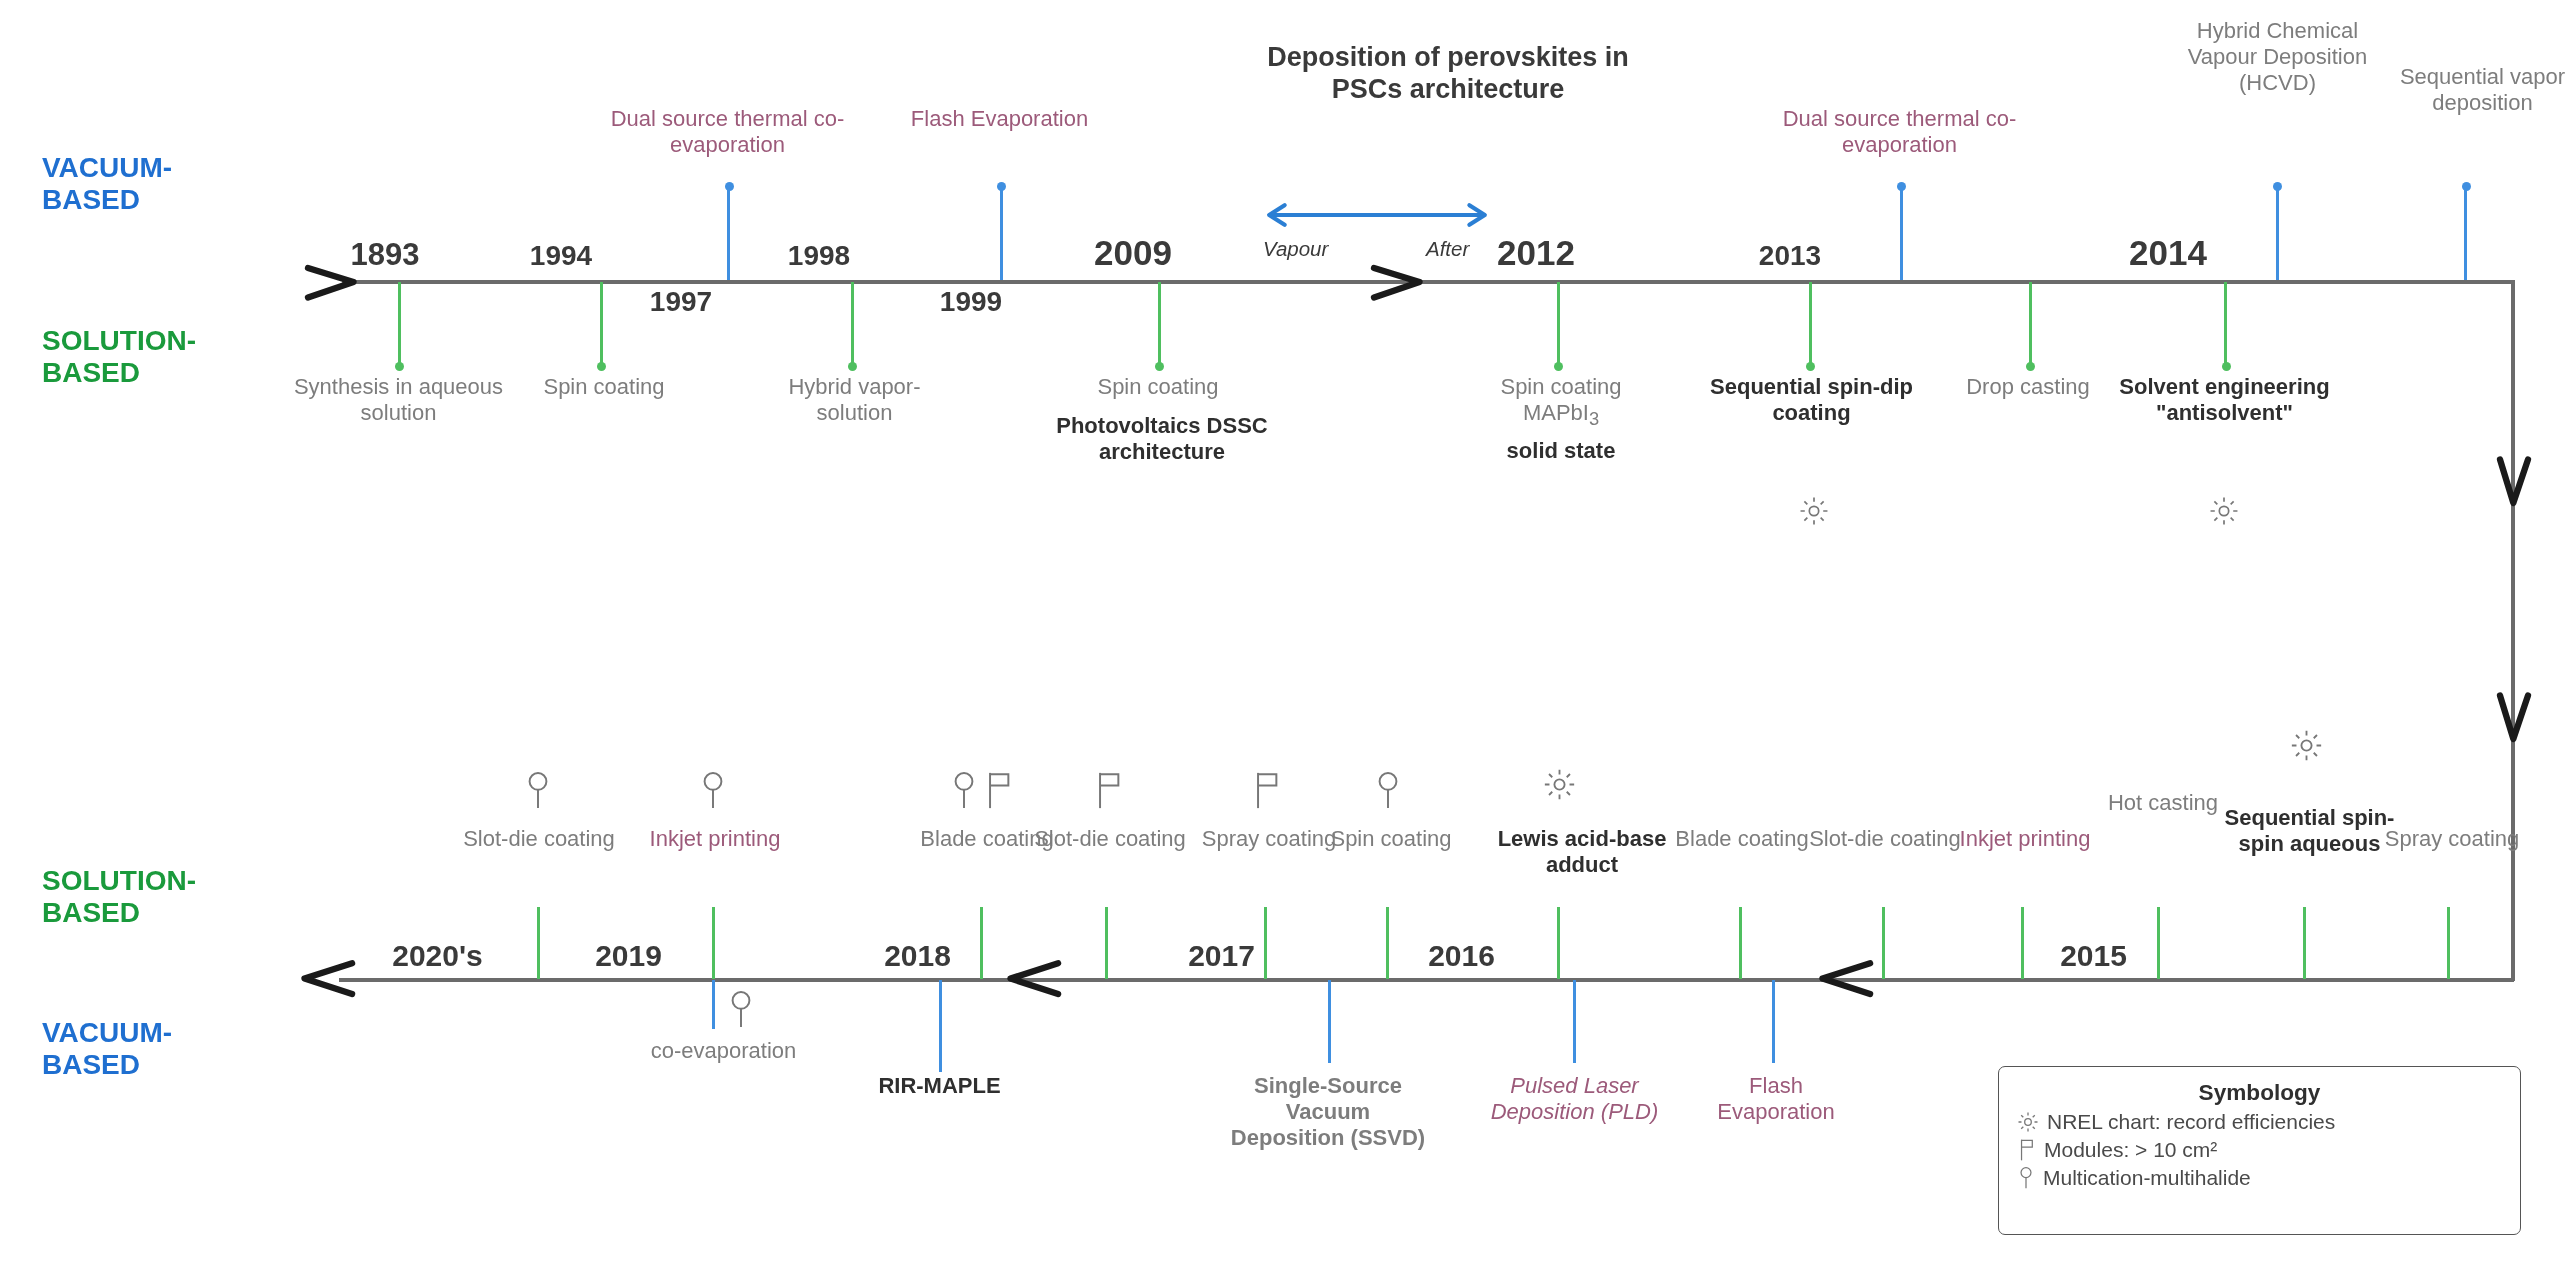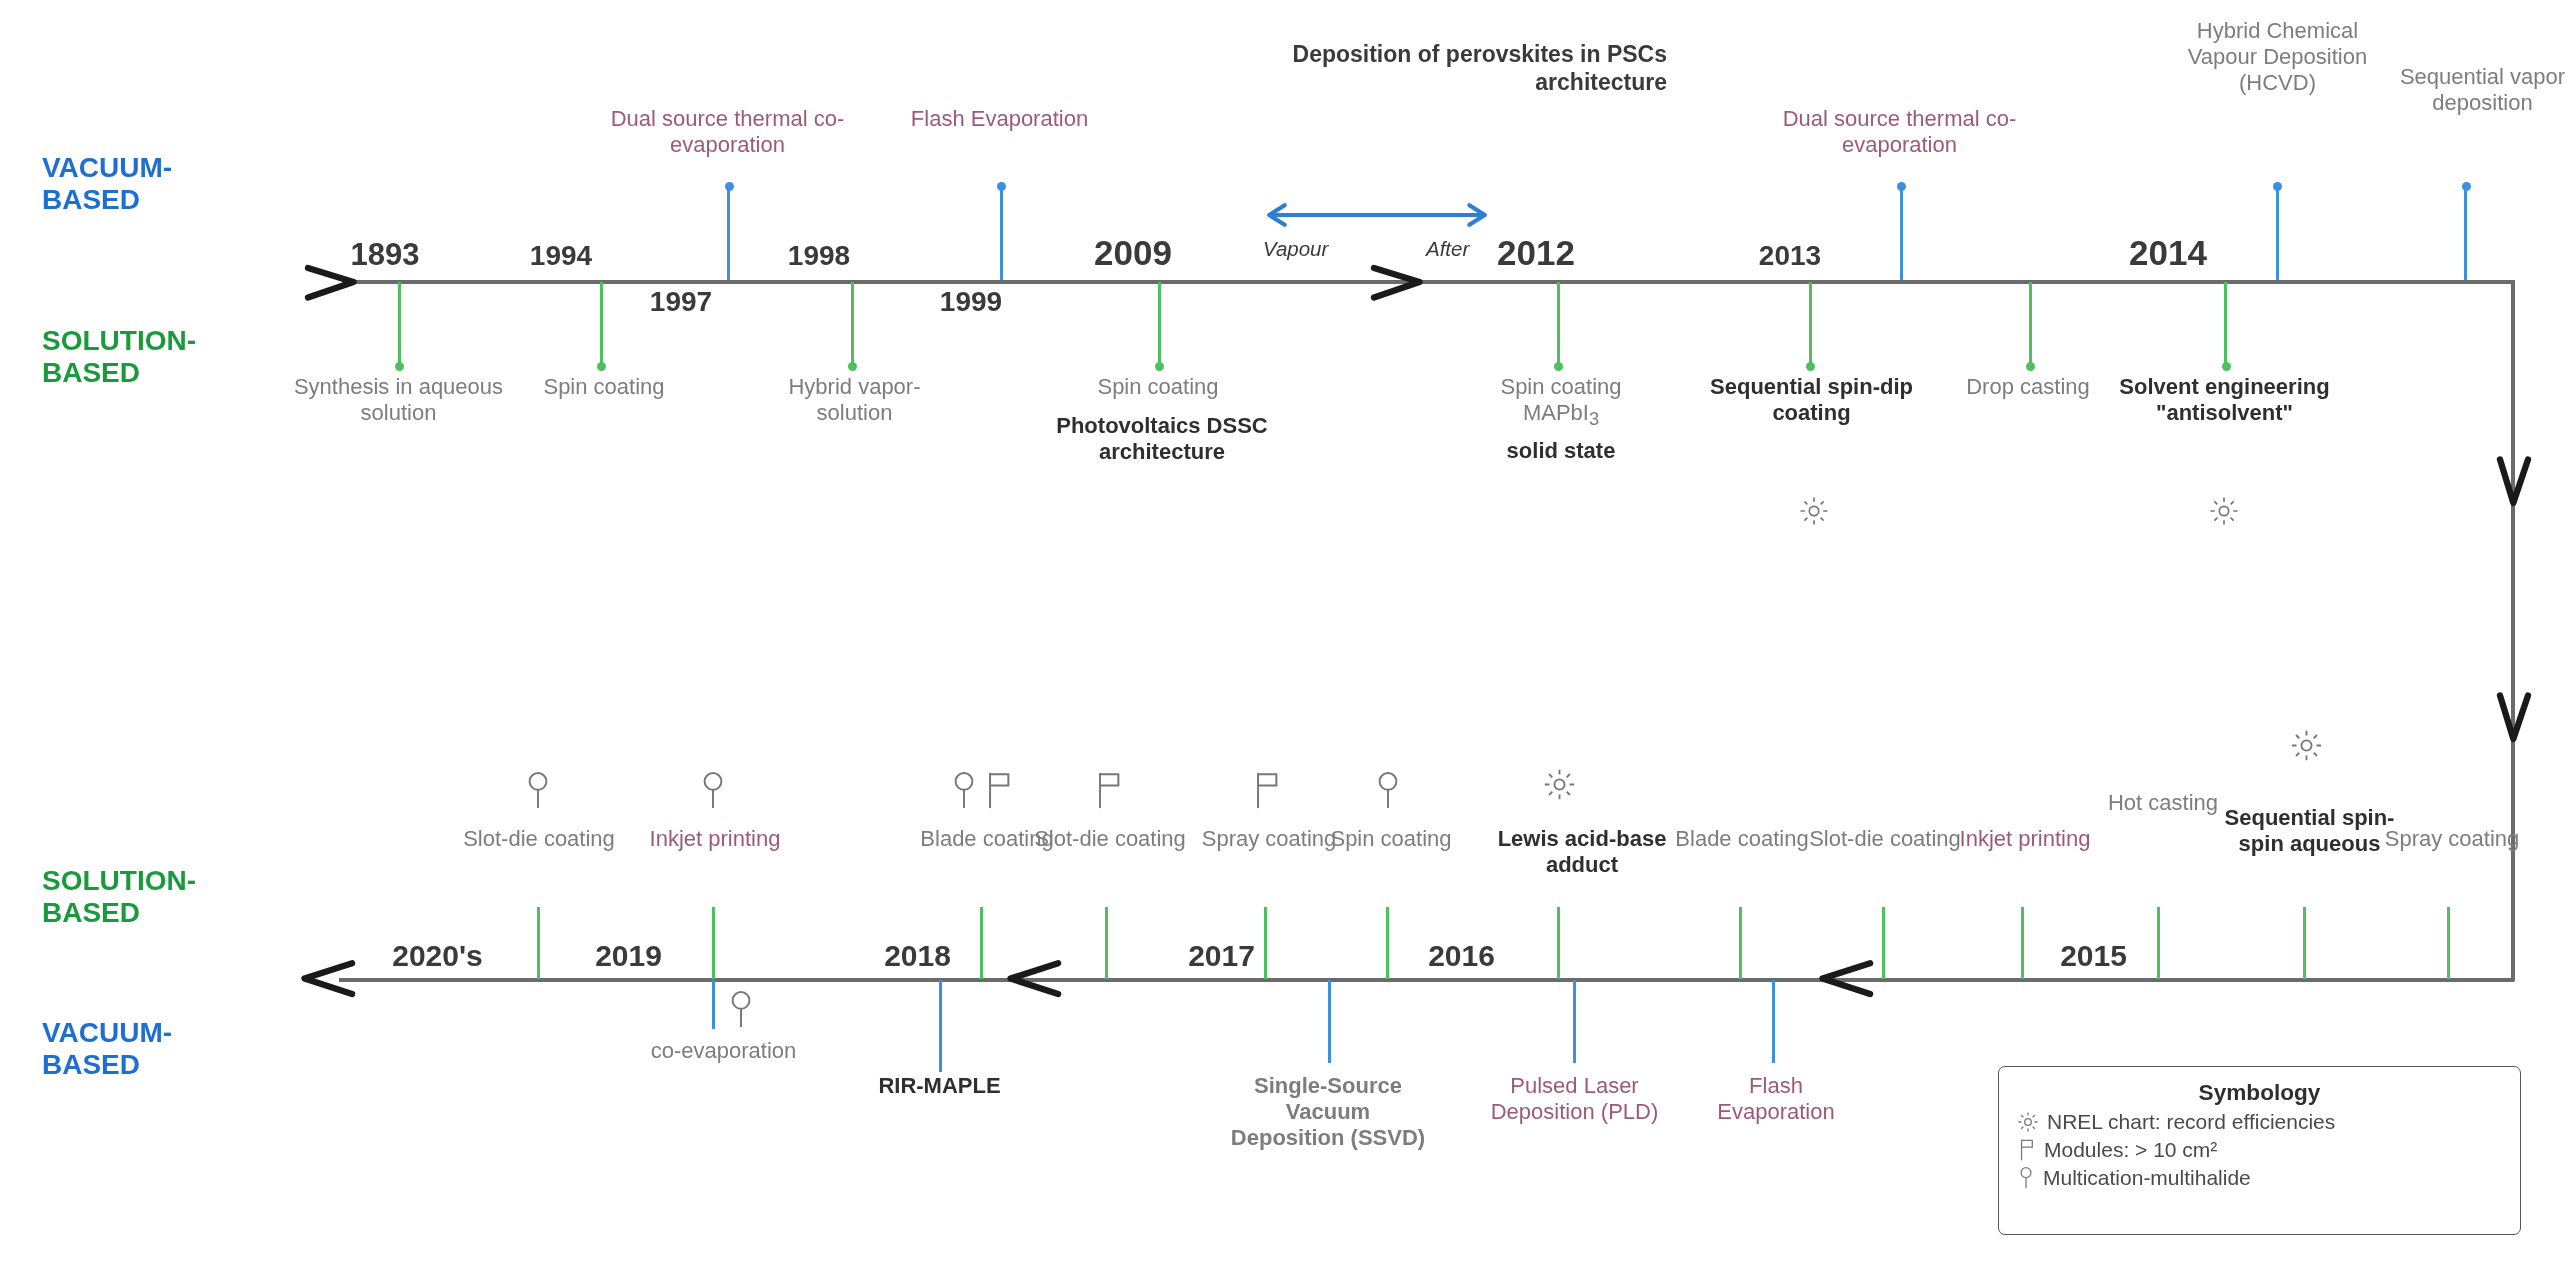--- a/index.html
+++ b/index.html
@@ -12,21 +12,21 @@
   .cap.pink{color:#9c5a7a;}
   .cap.grey{color:#7d7d7d;}
   .cap b{color:#2f2f2f;font-weight:bold;}
   .stem{position:absolute;width:2.8px;}
   .stem.g{background:#4fbf5f;}
   .stem.b{background:#3f8fe0;}
   .dot{position:absolute;width:9.2px;height:9.2px;border-radius:50%;}
   .dot.g{background:#4fbf5f;}
   .dot.b{background:#3f8fe0;}
   .arrow{position:absolute;}
-  .title{position:absolute;color:#3a3a3a;font-weight:bold;text-align:right;line-height:1.2;font-size:23px;}
+  .title{position:absolute;color:#3a3a3a;font-weight:bold;text-align:center;line-height:1.2;font-size:27px;}
   .ital{position:absolute;font-style:italic;color:#3a3a3a;font-size:20.5px;}
   .sym-box{position:absolute;border:1.4px solid #555;border-radius:7px;background:#fff;}
   .sym-title{font-weight:bold;color:#2f2f2f;font-size:22.6px;text-align:center;}
   .sym-row{display:flex;align-items:center;gap:7px;font-size:21px;color:#4a4a4a;margin-top:4.2px;}
   svg{display:block;overflow:visible;}
 </style>
 </head>
 <body>
 
 <div class="lbl-vac" style="left:42px;top:152px;">VACUUM-<br>BASED</div>
@@ -201,21 +201,21 @@
 <div class="cap grey" style="left:1666px;top:826px;width:152px;">Blade coating</div>
 <div class="cap grey" style="left:1809px;top:826px;width:152px;">Slot-die coating</div>
 <div class="cap pink" style="left:1949px;top:826px;width:152px;">Inkjet printing</div>
 <div class="cap grey" style="left:2087px;top:790px;width:152px;">Hot casting</div>
 <div class="cap" style="left:2221px;top:805px;width:177px;"><b>Sequential spin-spin aqueous</b></div>
 <div class="cap grey" style="left:2376px;top:826px;width:152px;">Spray coating</div>
 
 <div class="cap grey" style="left:607px;top:1038px;width:233px;">co-evaporation</div>
 <div class="cap" style="left:816px;top:1073px;width:247px;"><b>RIR-MAPLE</b></div>
 <div class="cap grey" style="left:1229px;top:1073px;width:198px;font-weight:bold;">Single-Source Vacuum Deposition (SSVD)</div>
-<div class="cap pink" style="left:1479px;top:1073px;width:191px;">Pulsed Laser Deposition (PLD)</div>
+<div class="cap pink" style="left:1479px;top:1073px;width:191px;font-style:italic;">Pulsed Laser Deposition (PLD)</div>
 <div class="cap pink" style="left:1695px;top:1073px;width:162px;">Flash Evaporation</div>
 
 <div style="position:absolute;left:524px;top:770px;">
 <svg width="28" height="41" viewBox="0 0 20 29">
       <circle cx="10" cy="8" r="6" fill="none" stroke="#777" stroke-width="1.4"></circle>
       <path d="M10 14 v13" stroke="#777" stroke-width="1.4"></path>
     </svg>
 </div>
 <div style="position:absolute;left:699px;top:770px;">
 <svg width="28" height="41" viewBox="0 0 20 29">

